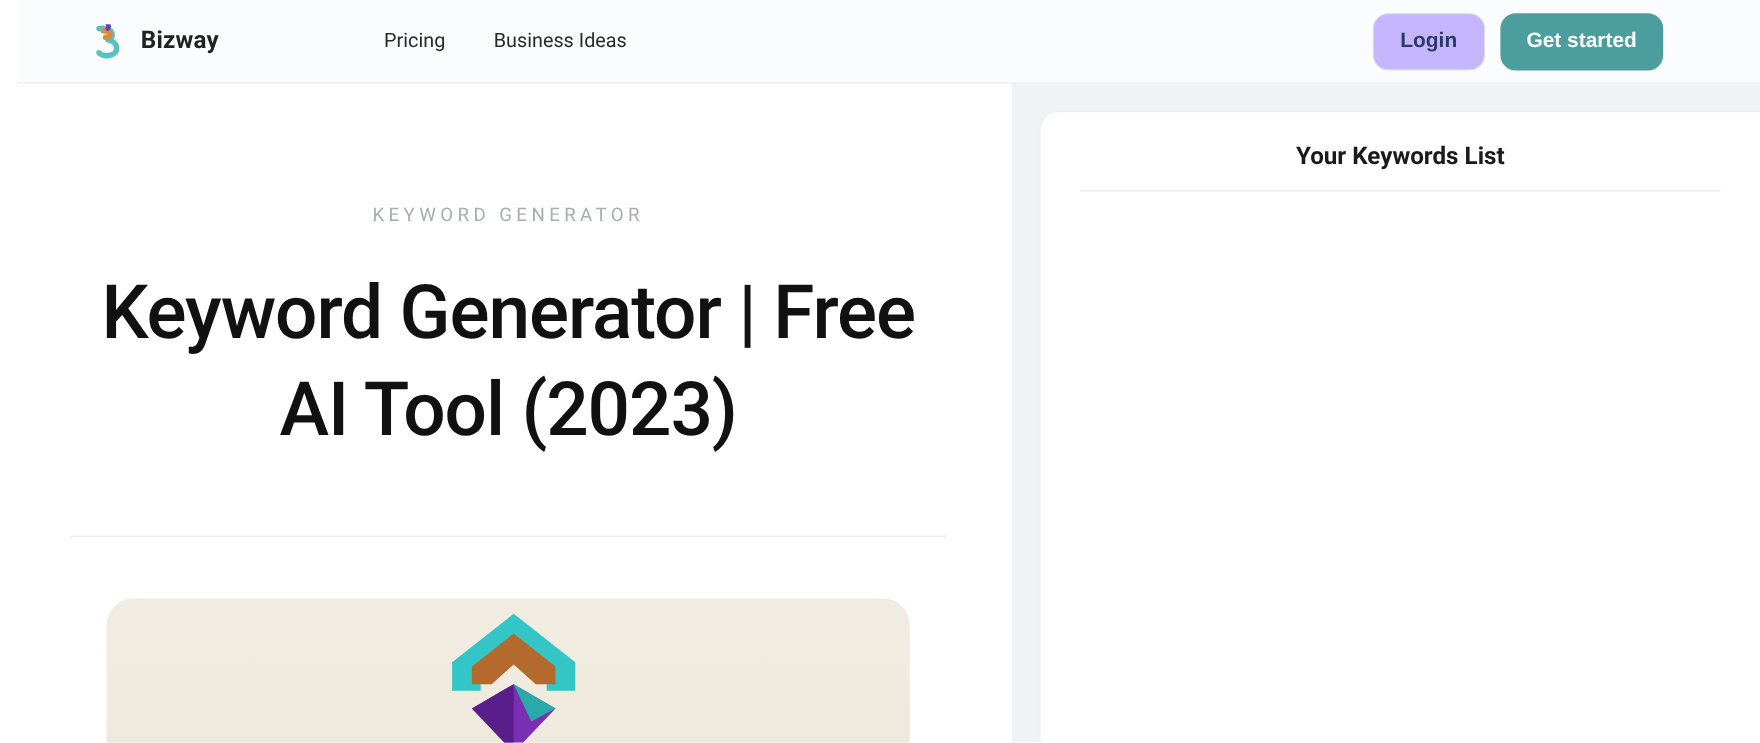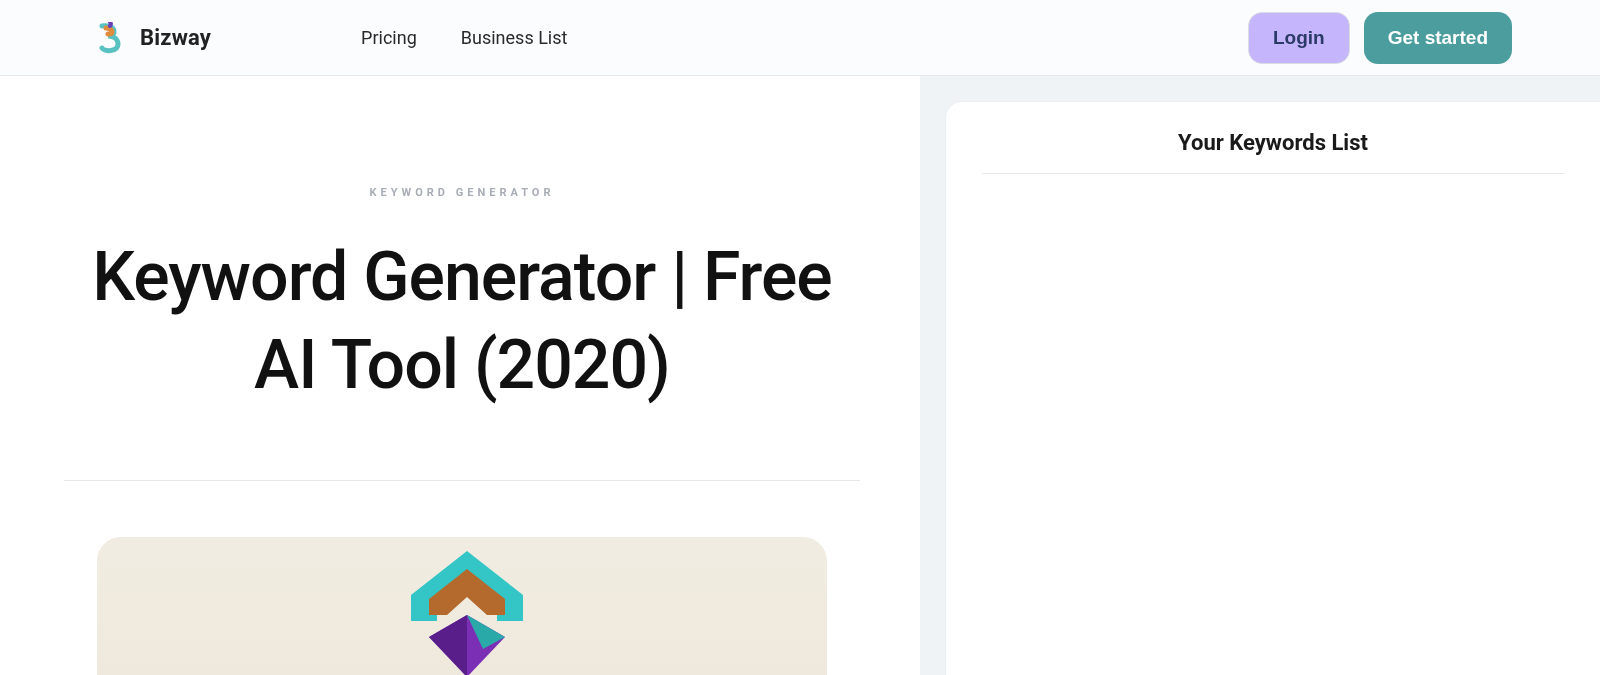--- a/index.html
+++ b/index.html
@@ -23,22 +23,23 @@
     overflow:hidden;
     position:relative;
   }
   
   nav.topbar{
     height:76px;
     background:var(--nav-bg);
     border-bottom:1px solid var(--border);
     display:flex;
     align-items:center;
-    padding:0 88px 0 96px;
+    padding:0 88px 0 68px;
     gap:40px;
+    margin-left:16px;
   }
   .brand{
     display:flex;
     align-items:center;
     gap:16px;
   }
   .brand-name{
     font-size:22px;
     font-weight:700;
     color:#222;
@@ -89,24 +90,24 @@
     height:calc(675px - 76px);
     width:100%;
   }
   main.article{
     flex:0 0 920px;
     padding:110px 60px 0 64px;
     background:#fff;
   }
   .eyebrow{
     text-align:center;
-    font-size:11px;
+    font-size:17px;
     letter-spacing:4px;
     color:var(--muted);
-    font-weight:700;
+    font-weight:400;
     margin-bottom:34px;
   }
   h1.page-title{
     text-align:center;
     font-size:68px;
     line-height:1.3;
     font-weight:500;
     letter-spacing:-1px;
     color:#111;
     margin:0 0 70px 0;
@@ -163,34 +164,34 @@
         <path d="M6 4 C6 4 18 2 18 10 C18 14 12 14 12 14 C12 14 22 14 22 22 C22 30 8 30 6 26" fill="none" stroke="#59c1c1" stroke-width="5" stroke-linecap="round"></path>
         <path d="M10 6 C10 6 16 6 16 10 C16 12 12 12 12 12" fill="none" stroke="#e08a3c" stroke-width="5" stroke-linecap="round"></path>
         <path d="M14 0 C14 0 16 2 14 4" fill="none" stroke="#6a3fb5" stroke-width="4" stroke-linecap="round"></path>
       </svg>
     </span>
     <span class="brand-name">Bizway</span>
   </a>
 
   <div class="nav-links">
     <a class="nav-link">Pricing</a>
-    <a class="nav-link">Business List</a>
+    <a class="nav-link">Business Ideas</a>
   </div>
 
   <div class="nav-actions">
     <button class="btn btn-outline">Login</button>
     <button class="btn btn-primary">Get started</button>
   </div>
 </nav>
 
 <div class="below-nav">
 
   <main class="article">
     <div class="eyebrow">KEYWORD GENERATOR</div>
-    <h1 class="page-title">Keyword Generator | Free AI Tool (2020)</h1>
+    <h1 class="page-title">Keyword Generator | Free AI Tool (2023)</h1>
     <hr class="rule">
     <div class="hero-card">
       <div class="glyph">
         <svg width="140" height="140" viewBox="0 0 140 140">
 
           <path d="M70 6 L126 50 L126 76 L100 76 L100 58 L70 34 L40 58 L40 76 L14 76 L14 50 Z" fill="#34c6c6"></path>
 
           <path d="M70 24 L108 54 L108 70 L90 70 L70 52 L50 70 L32 70 L32 54 Z" fill="#b56a2d"></path>
 
           <path d="M32 92 L70 70 L108 92 L70 132 Z" fill="#7b2fb5"></path>

